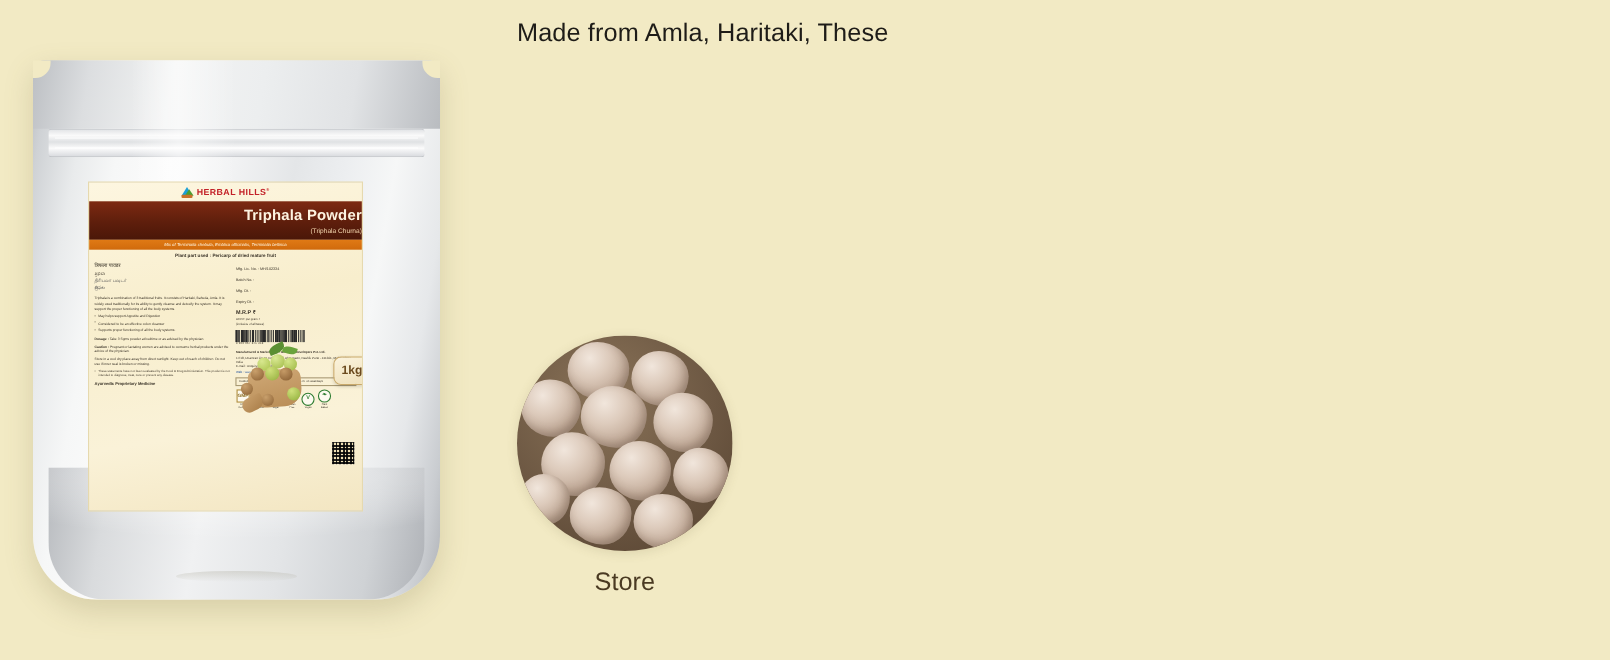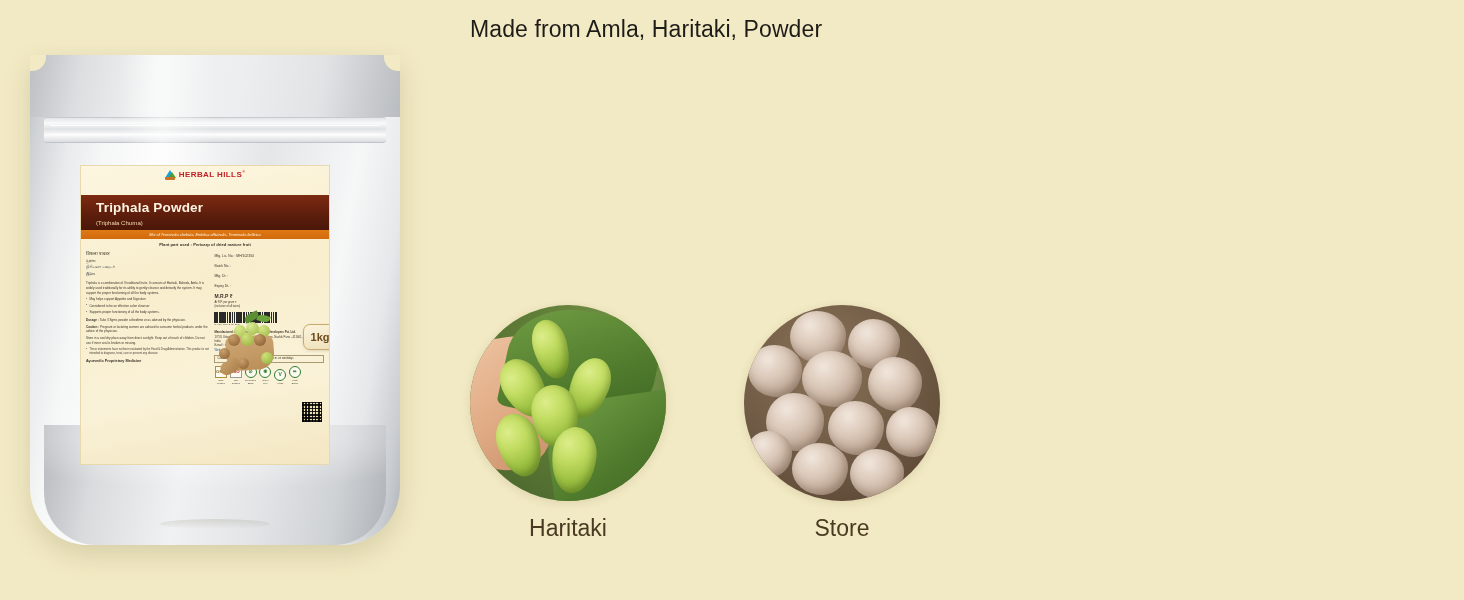--- a/index.html
+++ b/index.html
@@ -84,21 +84,21 @@
     position:absolute; bottom:2px; left:3px; width:0; height:0;
     border-left:4px solid transparent; border-right:4px solid transparent;
     border-bottom:6px solid #4a9e33;
   }
   .logo-mark .base { position:absolute; bottom:0; left:0.5px; width:10px; height:2.4px; background:#c8722a; border-radius:1px; }
   .logo-text { font-size:8px; font-weight:bold; color:#c32128; letter-spacing:.4px; }
   .logo-text sup { font-size:3.6px; vertical-align:super; }
 
   .lb-title-band {
     background:linear-gradient(180deg,#7d2a12 0%,#5e1e0c 55%,#4a1708 100%);
-    color:#ffffff; text-align:left; padding:3px 15px 2px;margin-top:12px;
+    color:#ffffff; text-align:right; padding:3px 0 2px;
   }
   .lb-title { font-size:13.5px; font-weight:bold; letter-spacing:.2px; color:#fdf3e0; }
   .lb-subtitle { font-size:6px; color:#f4d9b0; margin-top:1px; }
 
   .lb-orange-band {
     background:linear-gradient(180deg,#e07a15 0%,#d06a0c 100%);
     color:#fff5e2; text-align:center; font-size:3.9px; padding:1.6px 4px; font-style:italic;
   }
   .lb-plantpart { text-align:center; font-size:4.2px; font-weight:bold; color:#3a3328; padding:2.4px 4px 3px; }
 
@@ -426,40 +426,25 @@
         <div class="berry" style="left:5px;top:36px;width:11px;height:11px;background:radial-gradient(circle at 34% 28%,#c9a06c,#8a5f32);"></div>
         <div class="berry" style="left:47px;top:40px;width:12px;height:12px;background:radial-gradient(circle at 34% 28%,#cfe07a,#8fae3a);"></div>
         <div class="berry" style="left:24px;top:46px;width:11px;height:11px;background:radial-gradient(circle at 34% 28%,#c9a06c,#8a5f32);"></div>
       </div>
 
       <div class="kg-badge">1kg</div>
     </div>
   </div>
 
   <div class="content">
-    <div class="subhead">Made from Amla, Haritaki, Powder</div>
+    <div class="subhead">Made from Amla, Haritaki, These</div>
 
     <div class="fruits">
 
 
-      <div class="fruit">
-        <div class="circle">
-          <div class="har-bg"></div>
-          <div class="har-hand"></div>
-          <div class="har-leaf" style="left:36px;top:6px;width:150px;height:110px;transform:rotate(12deg);"></div>
-          <div class="har-leaf" style="left:78px;top:92px;width:134px;height:100px;transform:rotate(-8deg);"></div>
-          <div class="har-fruit" style="left:64px;top:14px;width:34px;height:60px;transform:rotate(-16deg);"></div>
-          <div class="har-fruit" style="left:34px;top:52px;width:40px;height:62px;transform:rotate(-30deg);"></div>
-          <div class="har-fruit" style="left:100px;top:52px;width:38px;height:62px;transform:rotate(22deg);"></div>
-          <div class="har-fruit" style="left:62px;top:80px;width:46px;height:62px;transform:rotate(-8deg);"></div>
-          <div class="har-fruit" style="left:28px;top:108px;width:42px;height:64px;transform:rotate(-18deg);"></div>
-          <div class="har-fruit" style="left:82px;top:122px;width:44px;height:66px;transform:rotate(6deg);"></div>
-        </div>
-        <div class="cap">Haritaki</div>
-      </div>
 
       <div class="fruit">
         <div class="circle">
           <div class="bah-bg"></div>
           <div class="bah-nut" style="left:46px;top:6px;width:56px;height:52px;"></div>
           <div class="bah-nut" style="left:104px;top:14px;width:52px;height:50px;"></div>
           <div class="bah-nut" style="left:4px;top:40px;width:54px;height:52px;"></div>
           <div class="bah-nut" style="left:58px;top:46px;width:60px;height:56px;"></div>
           <div class="bah-nut" style="left:124px;top:52px;width:54px;height:54px;"></div>
           <div class="bah-nut" style="left:22px;top:88px;width:58px;height:58px;"></div>

